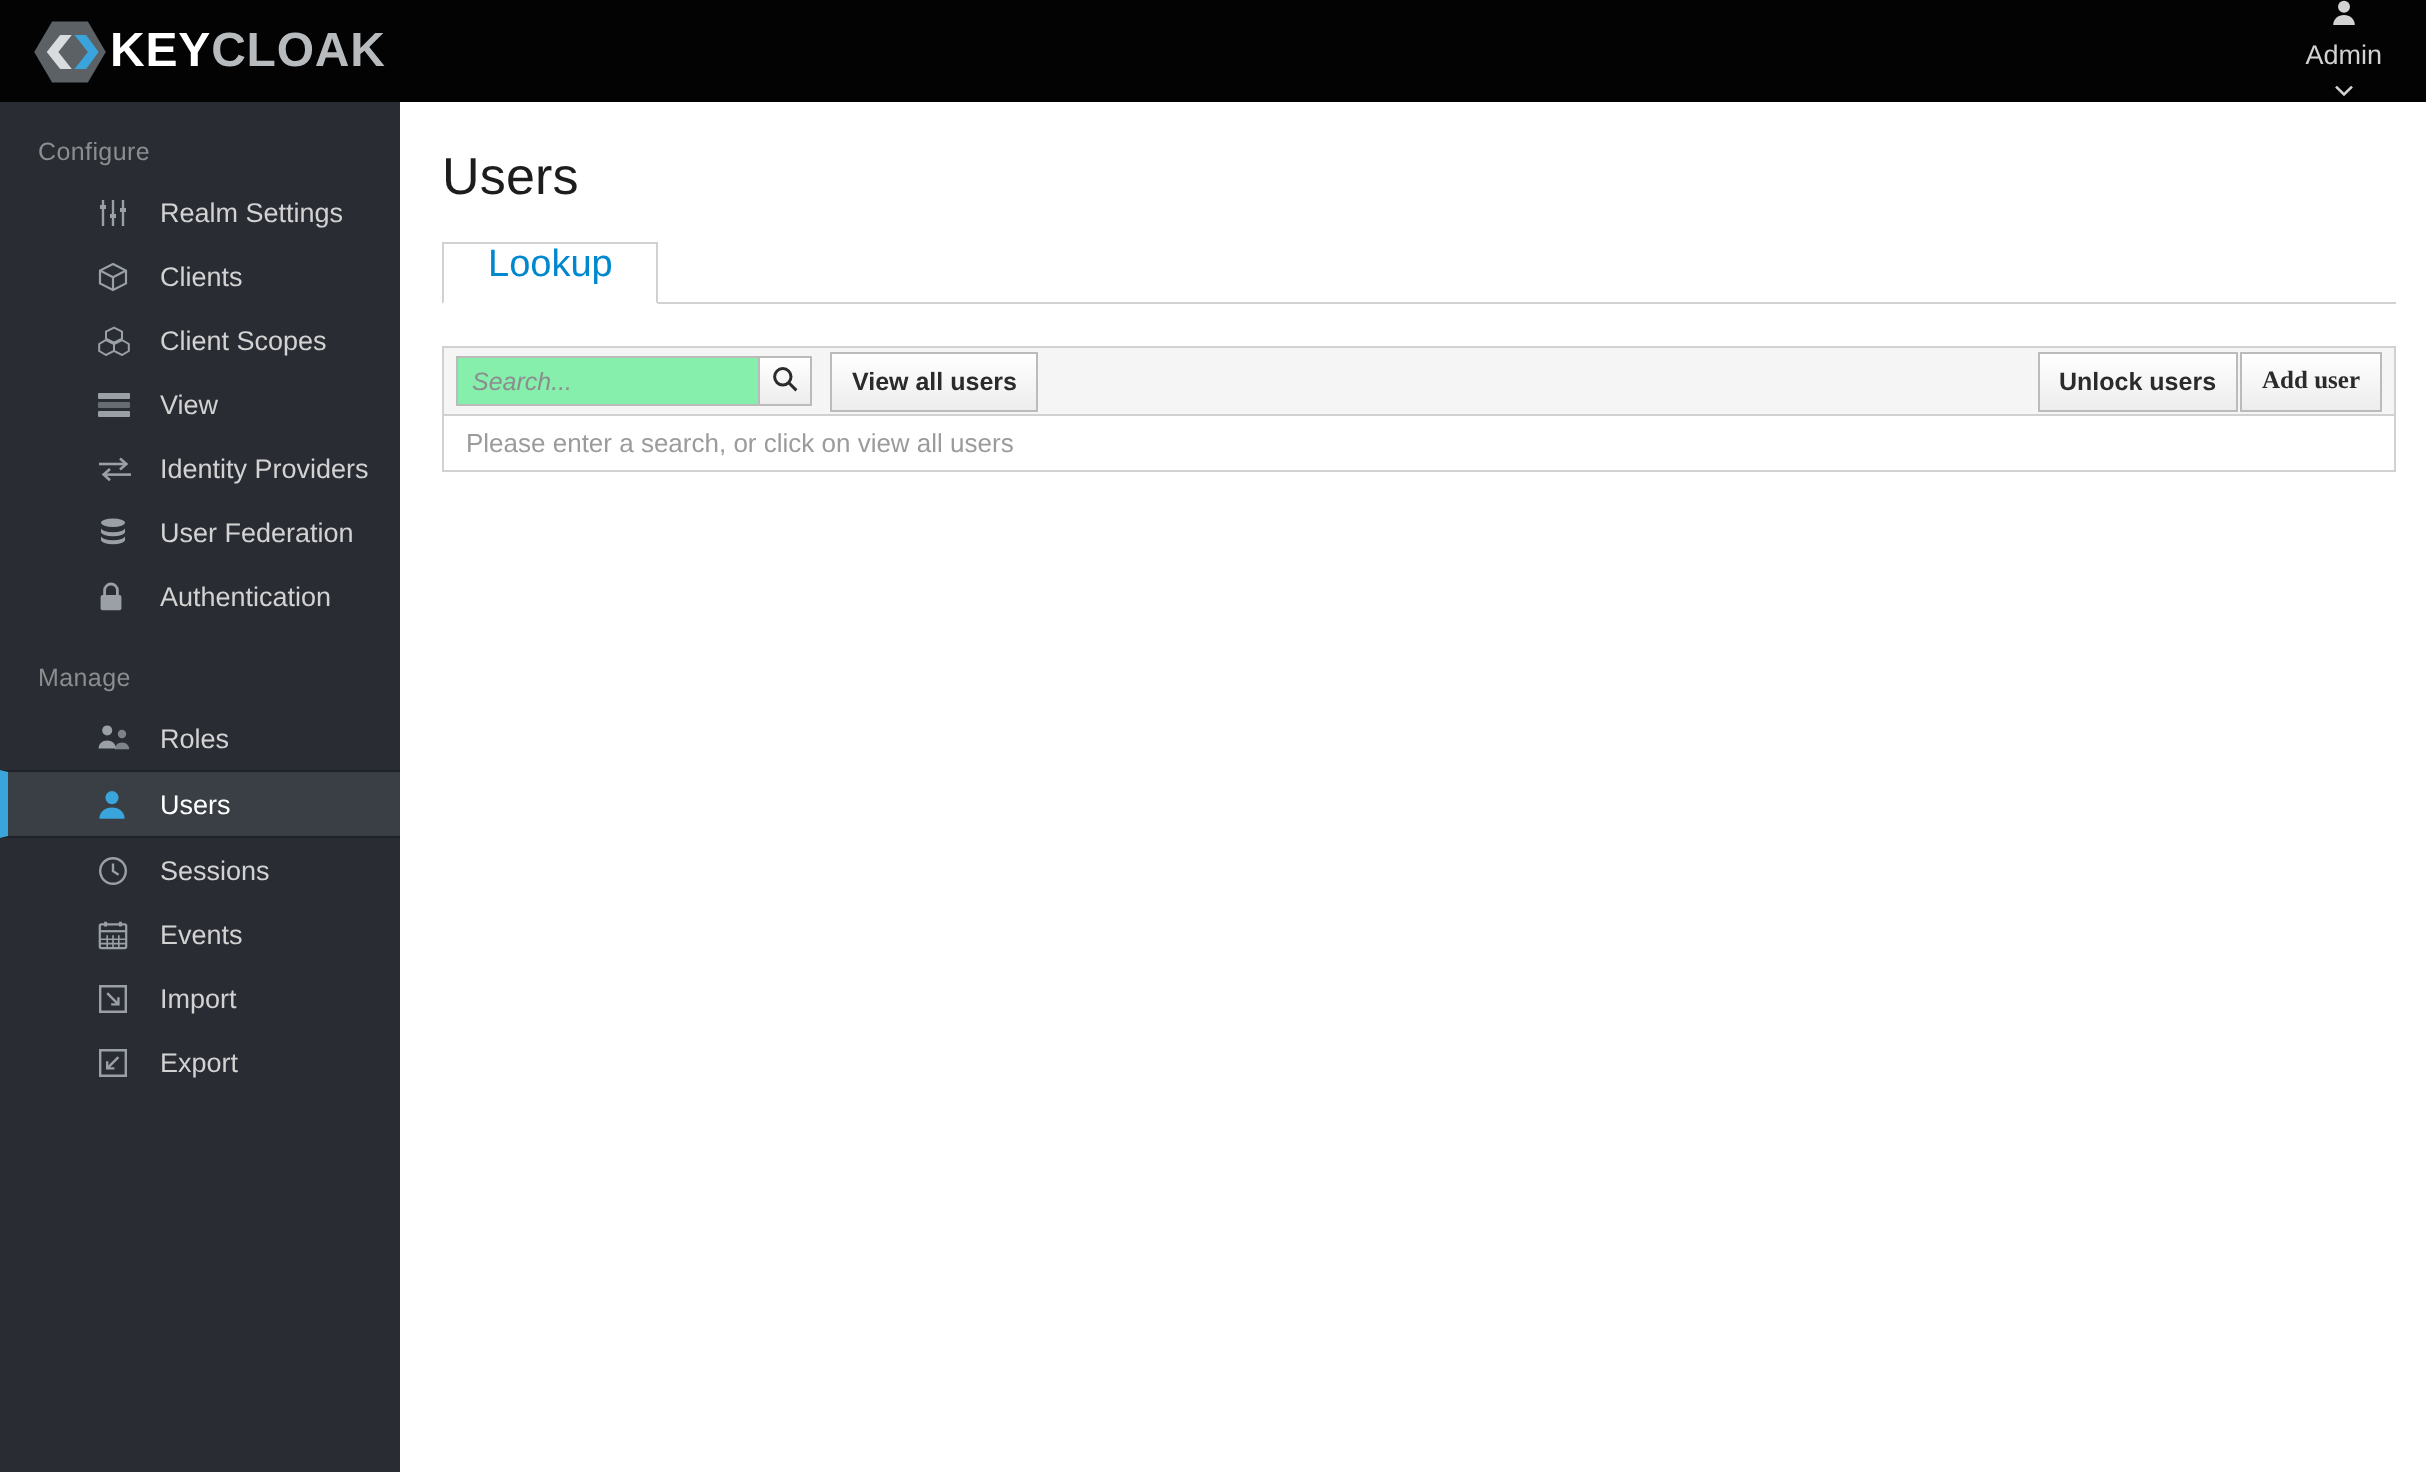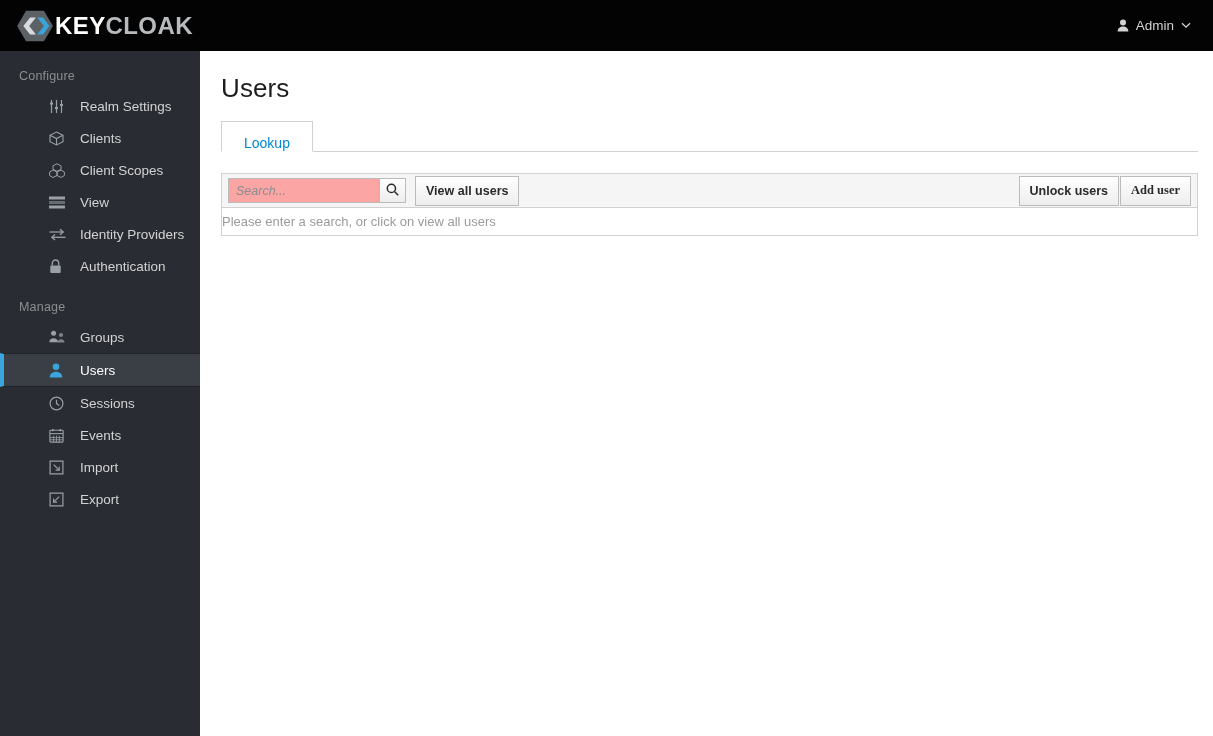--- a/index.html
+++ b/index.html
@@ -26,21 +26,21 @@
   .brand-text {
     font-size: 24px; font-weight: bold; letter-spacing: .4px;
     margin-left: 2px; line-height: 1;
   }
   .brand-text .k { color: #ffffff; }
   .brand-text .rest { color: #b8bbbe; }
 
   .user-menu {
     display: flex; align-items: center; gap: 7px;
     padding-right: 22px; color: #d2d2d2; font-size: 13.5px;
-    cursor: pointer; height: 100%;
+    cursor: pointer; height: 100%; flex-direction: column;
   }
   .user-menu svg { display: block; }
 
   
   .sidebar {
     position: absolute; top: 51px; left: 0;
     width: 200px; height: 685px;
     background: #292d33;
     z-index: 10;
   }
@@ -100,23 +100,23 @@
   
   .tabs {
     position: relative;
     margin: 17px 0 0 21px;
     width: 977px;
     height: 31px;
     border-bottom: 1px solid #d1d1d1;
     display: flex; align-items: flex-end;
   }
   .tab {
-    display: inline-flex; align-items: flex-end; justify-content: center;
+    display: inline-flex; align-items: flex-start; justify-content: center;
     height: 31px; padding: 0 22px;
-    font-size: 14px; color: #0088ce;
+    font-size: 19px; color: #0088ce;
     cursor: pointer; background: #fff;
     border: 1px solid transparent;
     position: relative;
   }
   .tab.active {
     border: 1px solid #d1d1d1;
     border-bottom: 1px solid #ffffff;
     margin-bottom: -1px;
     color: #0088ce;
   }
@@ -133,21 +133,21 @@
     padding: 0 6px;
   }
   .toolbar-left { display: flex; align-items: center; }
   .toolbar-right { display: flex; align-items: center; }
 
   .search-group { display: flex; align-items: stretch; height: 25px; }
   .search-input {
     width: 151px; height: 25px;
     border: 1px solid #bbbbbb;
     border-right: none;
-    background: #fca5a5;
+    background: #86efac;
     font-size: 12.5px;
     padding: 0 7px;
     color: #333;
     font-family: "Liberation Sans", sans-serif;
     outline: none;
   }
   .search-input::placeholder { color: #8b8d8f; font-style: italic; }
   .search-btn {
     width: 27px; height: 25px;
     border: 1px solid #bbbbbb;
@@ -172,20 +172,21 @@
 
   
   .result-msg {
     margin-left: 21px;
     width: 977px;
     border: 1px solid #d1d1d1;
     border-top: none;
     background: #ffffff;
     height: 28px;
     display: flex; align-items: center;
+    padding-left: 11px;
     font-size: 13px;
     color: #9b9b9b;
   }
 </style>
 </head>
 <body>
 
 <div class="masthead">
   <div class="brand">
     <span>
@@ -270,20 +271,30 @@
       <svg width="17" height="13" viewBox="0 0 17 13" fill="none" stroke="currentColor" stroke-width="1.3">
         <path d="M0.5 4 H14"></path>
           <path d="M11 1.2 L14.2 4 L11 6.8"></path>
         <path d="M16.5 9.3 H3"></path>
           <path d="M6 6.5 L2.8 9.3 L6 12.1"></path>
       </svg>
     </span>
     <span>Identity Providers</span>
   </div>
 
+  <div class="nav-item">
+    <span class="nav-icon">
+      <svg width="15" height="15" viewBox="0 0 15 15" fill="currentColor">
+        <ellipse cx="7.5" cy="2.4" rx="6" ry="2.1"></ellipse>
+        <path d="M1.5 5 v2 a6 2.1 0 0 0 12 0 v-2 a6 2.1 0 0 1 -12 0z"></path>
+        <path d="M1.5 9 v2 a6 2.1 0 0 0 12 0 v-2 a6 2.1 0 0 1 -12 0z"></path>
+      </svg>
+    </span>
+    <span>User Federation</span>
+  </div>
 
   <div class="nav-item">
     <span class="nav-icon">
       <svg width="13" height="15" viewBox="0 0 13 15" fill="none" stroke="currentColor" stroke-width="1.4">
         <path d="M3.3 6.5 V4.2 a3.2 3.2 0 0 1 6.4 0 V6.5"></path>
         <rect x="1.3" y="6.5" width="10.4" height="7.6" rx="1" fill="currentColor" stroke="none"></rect>
       </svg>
     </span>
     <span>Authentication</span>
   </div>
@@ -292,21 +303,21 @@
 
   <div class="nav-item">
     <span class="nav-icon">
       <svg width="17" height="14" viewBox="0 0 17 14" fill="currentColor">
         <circle cx="4.6" cy="3.2" r="2.5"></circle>
         <path d="M0.3 12.2c0-2.4 1.9-4 4.3-4s4.3 1.6 4.3 4z"></path>
         <circle cx="12" cy="5" r="2.1" opacity=".75"></circle>
         <path d="M8.4 12.6c0-2 1.6-3.4 3.6-3.4s3.6 1.4 3.6 3.4z" opacity=".75"></path>
       </svg>
     </span>
-    <span>Groups</span>
+    <span>Roles</span>
   </div>
 
   <div class="nav-item active">
     <span class="nav-icon">
       <svg width="14" height="15" viewBox="0 0 14 15" fill="currentColor">
         <circle cx="7" cy="3.8" r="3.3"></circle>
         <path d="M0.7 14.4c0-3.4 2.8-5.6 6.3-5.6s6.3 2.2 6.3 5.6z"></path>
       </svg>
     </span>
     <span>Users</span>

